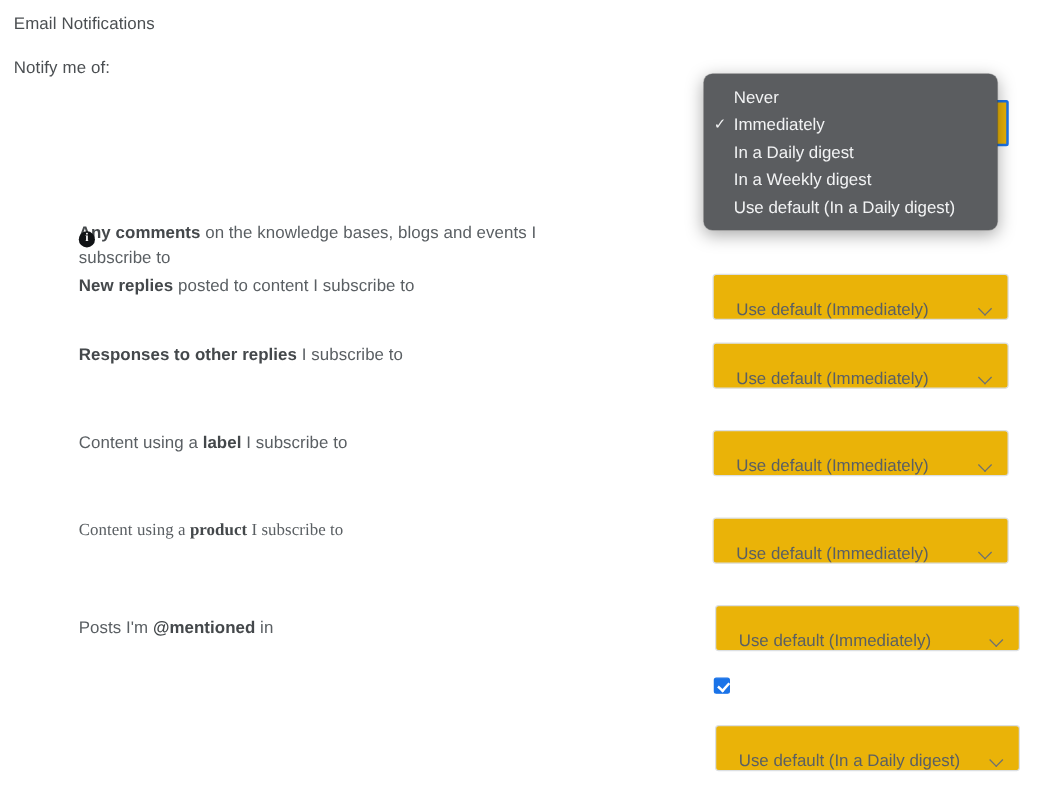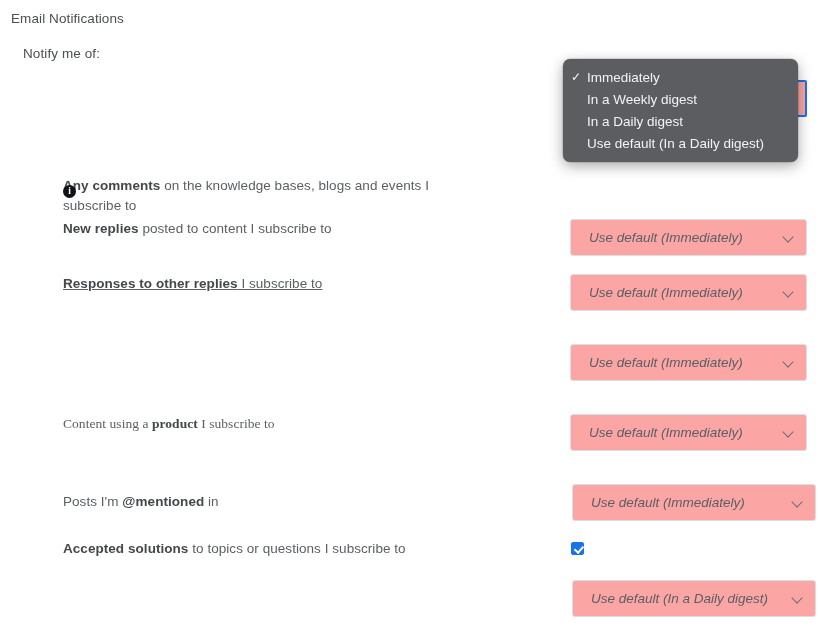--- a/index.html
+++ b/index.html
@@ -33,21 +33,20 @@
     letter-spacing: 0.1px;
   }
   .notify-label {
     position: absolute;
     left: 11px;
     top: 45px;
     font-size: 13.5px;
     line-height: 17px;
     color: #4b4f52;
     letter-spacing: 0.1px;
-    margin-left: 12px;
   }
 
   
   .row-label {
     position: absolute;
     left: 63px;
     font-size: 13.5px;
     line-height: 20px;
     color: #5a5f63;
     letter-spacing: 0.05px;
@@ -75,27 +74,26 @@
     text-align: center;
     font-family: "Liberation Serif", serif;
     user-select: none;
   }
 
   
   .select-box {
     position: absolute;
     box-sizing: border-box;
     height: 37px;
-    background: #fca5a5;
+    background: #eab308;
     border: 1px solid #dcdfe2;
     border-radius: 3px;
     display: flex;
-    align-items: center;
+    align-items: flex-end;
     padding: 0 10px 0 18px;
-    font-style: italic;
   }
   .select-text {
     flex: 1 1 auto;
     font-size: 13.5px;
     color: #5a5f63;
     white-space: nowrap;
     overflow: hidden;
   }
   .chevron {
     flex: 0 0 auto;
@@ -190,36 +188,36 @@
 
   <div class="row-label lbl-w1" style="top:140px;margin-top:36px;">
     <b>Any comments</b><span> on the knowledge bases, blogs and events I subscribe to</span>
   </div>
   <div class="info-icon">i</div>
 
   <div class="row-label lbl-w2" style="top:219px;">
     <b>New replies</b><span> posted to content I subscribe to</span>
   </div>
 
-  <div class="row-label lbl-w2" style="top:274px;text-decoration:underline;">
+  <div class="row-label lbl-w2" style="top:274px;">
     <b>Responses to other replies</b><span> I subscribe to</span>
   </div>
 
+  <div class="row-label lbl-w2" style="top:344px;">
+    <span>Content using a </span><b>label</b><span> I subscribe to</span>
+  </div>
 
   <div class="row-label lbl-w2" style="top:414px;font-family:Liberation Serif, serif;">
     <span>Content using a </span><b>product</b><span> I subscribe to</span>
   </div>
 
   <div class="row-label lbl-w2" style="top:492px;">
     <span>Posts I'm </span><b>@mentioned</b><span> in</span>
   </div>
 
-  <div class="row-label lbl-w2" style="top:539px;">
-    <b>Accepted solutions</b><span> to topics or questions I subscribe to</span>
-  </div>
 
 
   <div class="select-box select-focused" style="left:570px; top:80px; width:237px;">
     <span class="select-text">Immediately</span>
     <span class="chevron"></span>
   </div>
 
   <div class="select-box" style="left:570px; top:219px; width:237px;">
     <span class="select-text">Use default (Immediately)</span>
     <span class="chevron"></span>
@@ -247,27 +245,30 @@
 
   <div class="checkbox"></div>
 
   <div class="select-box" style="left:572px; top:580px; width:244px;">
     <span class="select-text">Use default (In a Daily digest)</span>
     <span class="chevron"></span>
   </div>
 
   <div class="dropdown">
     <div class="dd-item">
+      <span>Never</span>
+    </div>
+    <div class="dd-item">
       <span class="dd-check">✓</span>
       <span>Immediately</span>
     </div>
     <div class="dd-item">
+      <span>In a Daily digest</span>
+    </div>
+    <div class="dd-item">
       <span>In a Weekly digest</span>
     </div>
     <div class="dd-item">
-      <span>In a Daily digest</span>
-    </div>
-    <div class="dd-item">
       <span>Use default (In a Daily digest)</span>
     </div>
   </div>
 
 </div>
 
 </body></html>

